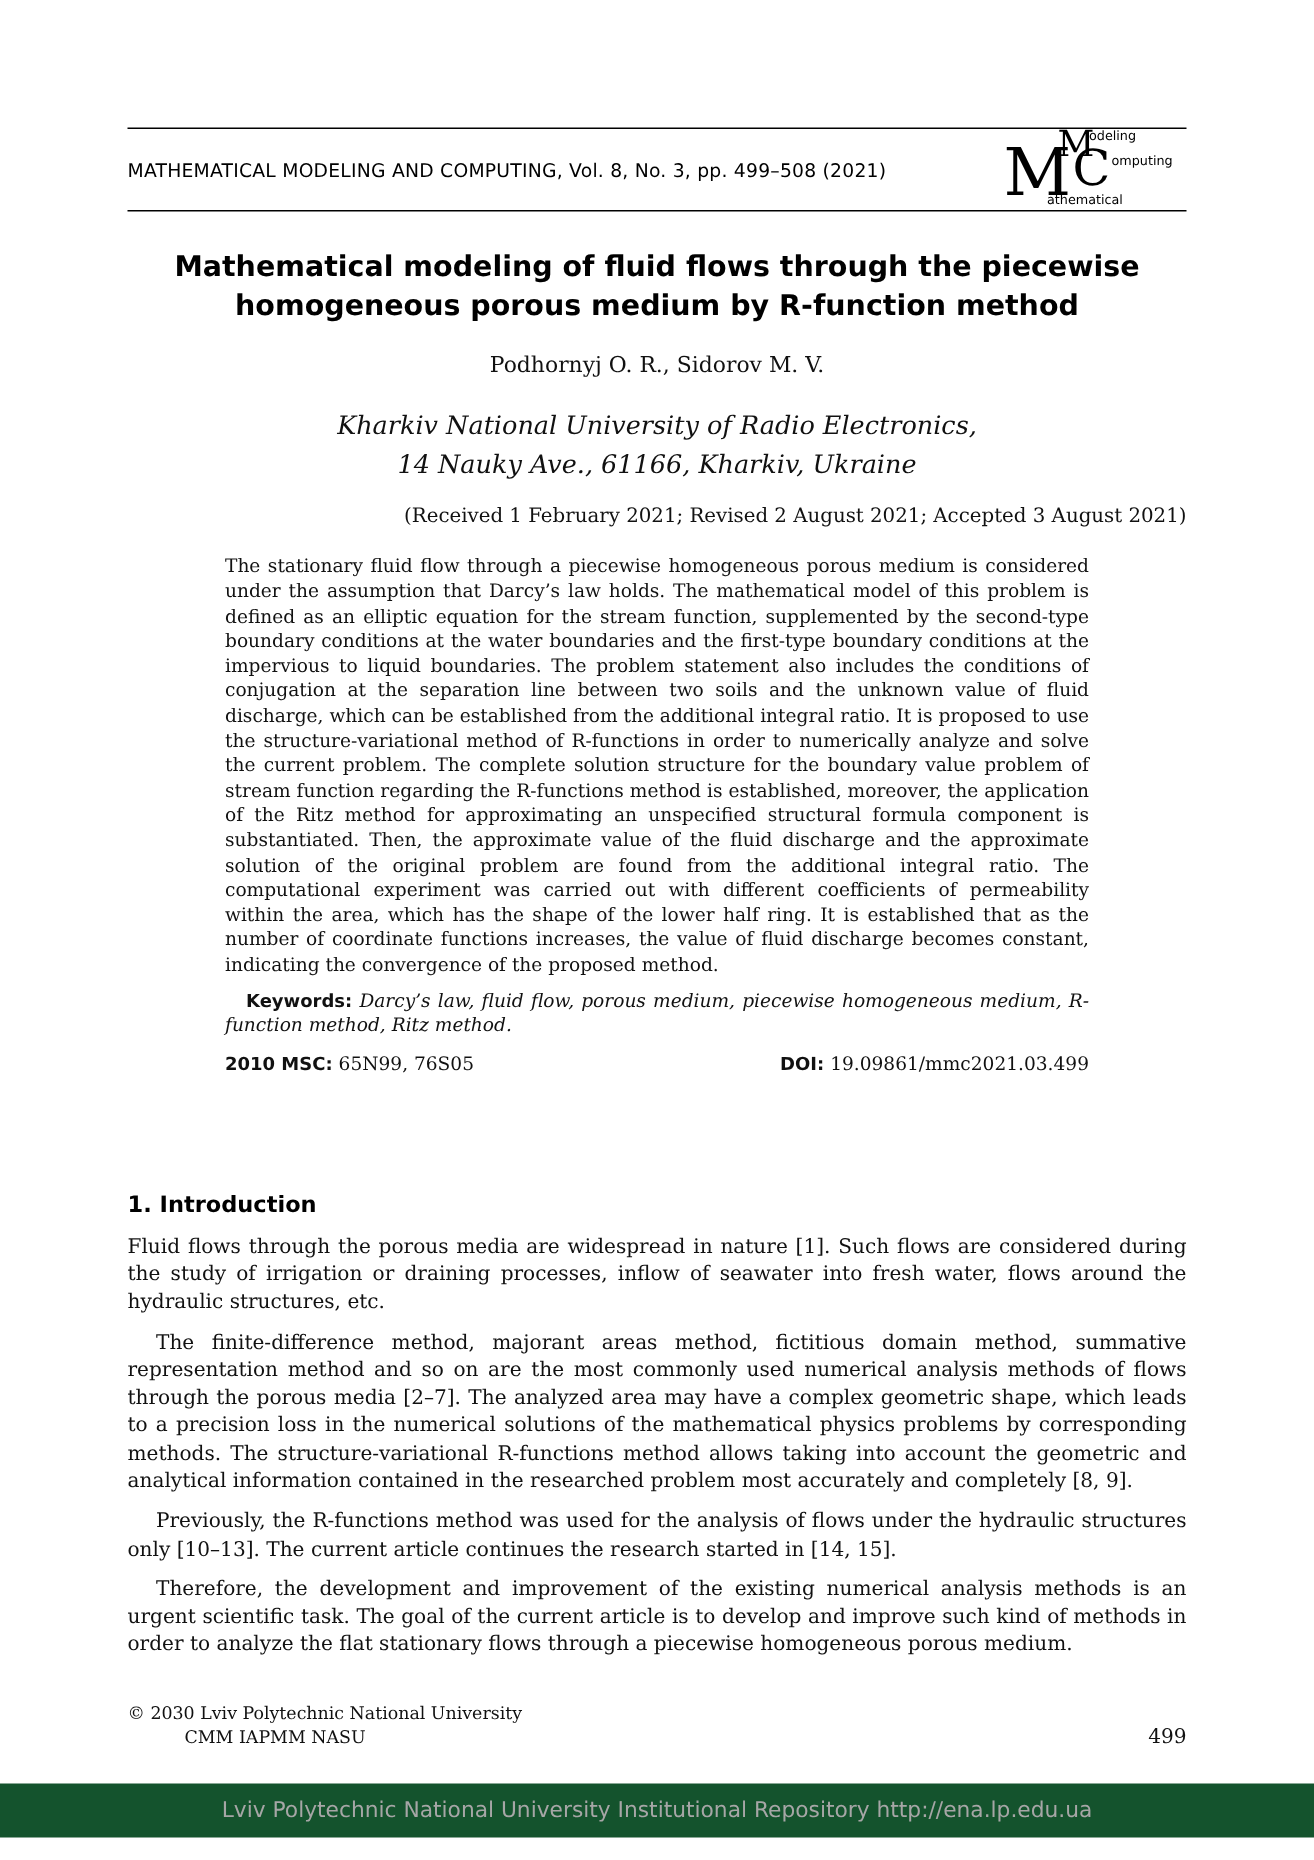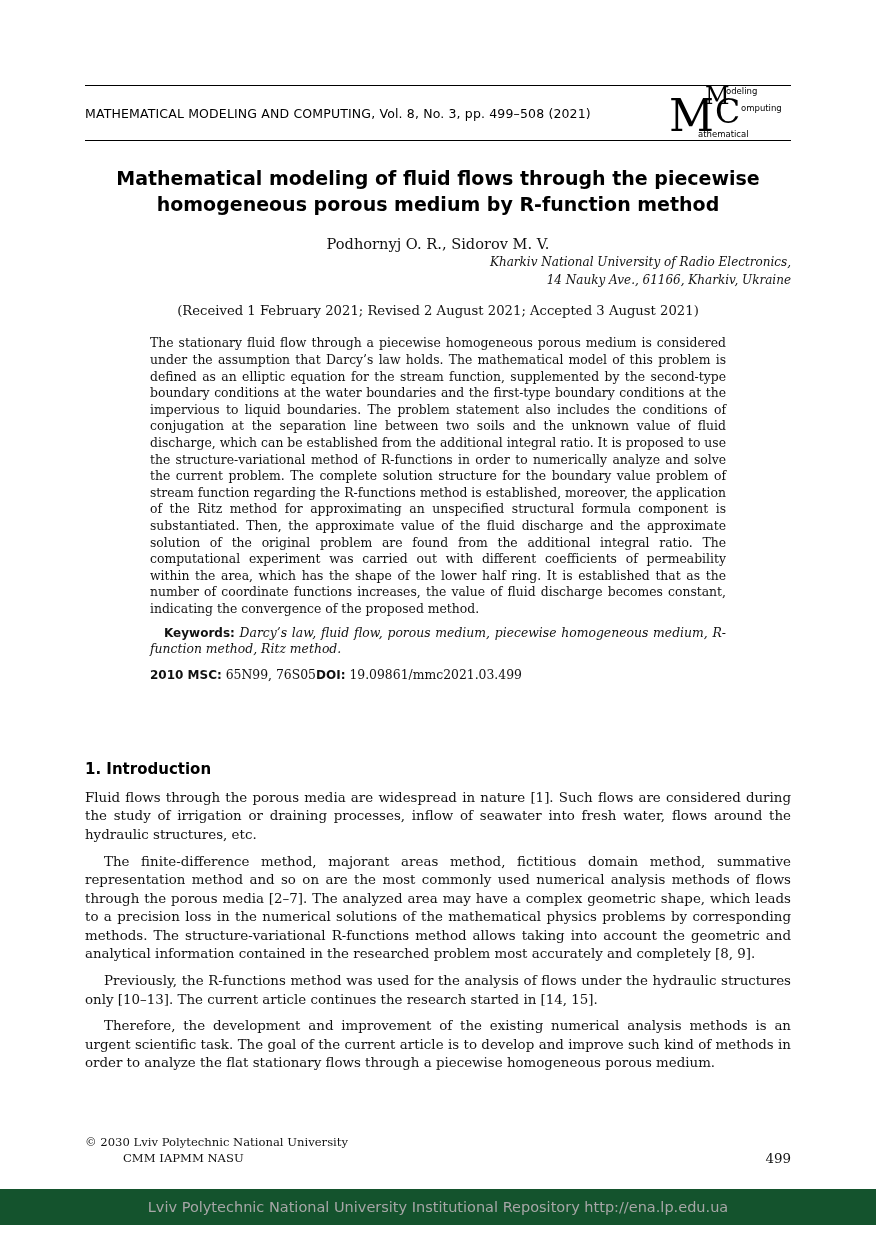--- a/index.html
+++ b/index.html
@@ -57,29 +57,29 @@
     font-size: 19px;
     line-height: 1.38;
     color: #000;
   }
   .authors {
     margin-top: 18px;
     text-align: center;
     font-size: 14.6px;
   }
   .affiliation {
-    margin-top: 1px;
-    text-align: right;
+    margin-top: 20px;
+    text-align: center;
     font-style: italic;
-    font-size: 12px;
+    font-size: 17px;
     line-height: 1.5;
   }
   .received {
     margin-top: 14px;
-    text-align: center;
+    text-align: right;
     font-size: 13.2px;
   }
 
   
   .abstract {
     width: 576px;
     margin: 17px auto 0;
     font-size: 12.4px;
     line-height: 16.6px;
     text-align: justify;
@@ -96,20 +96,21 @@
     font-family: "DejaVu Sans", sans-serif;
     font-weight: bold;
     font-size: 12px;
     font-style: normal;
   }
   .kw-text { font-style: italic; }
   .msc-doi {
     width: 576px;
     margin: 9px auto 0;
     display: flex;
+    justify-content: space-between;
     font-size: 12.4px;
   }
 
   
   .section-heading {
     margin-top: 78px;
     font-family: "DejaVu Sans", sans-serif;
     font-weight: bold;
     font-size: 15px;
     color: #000;

